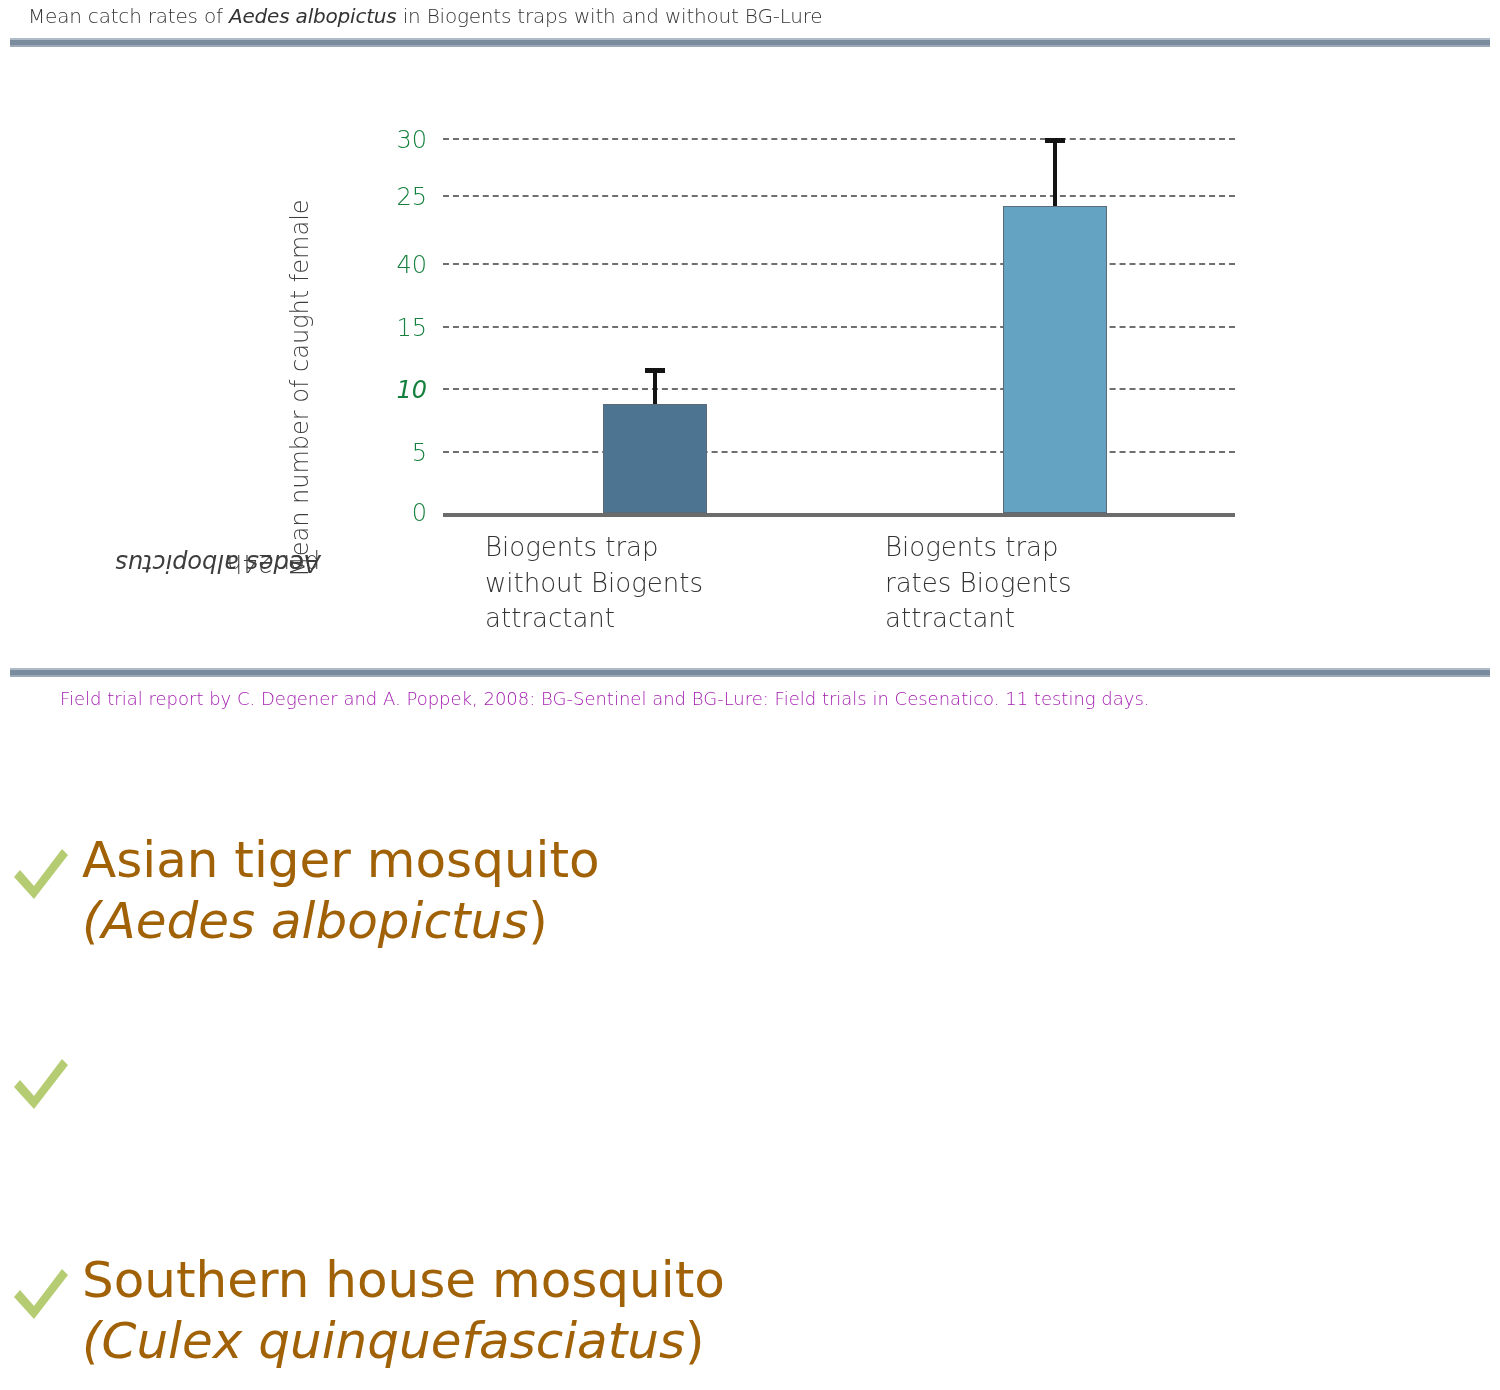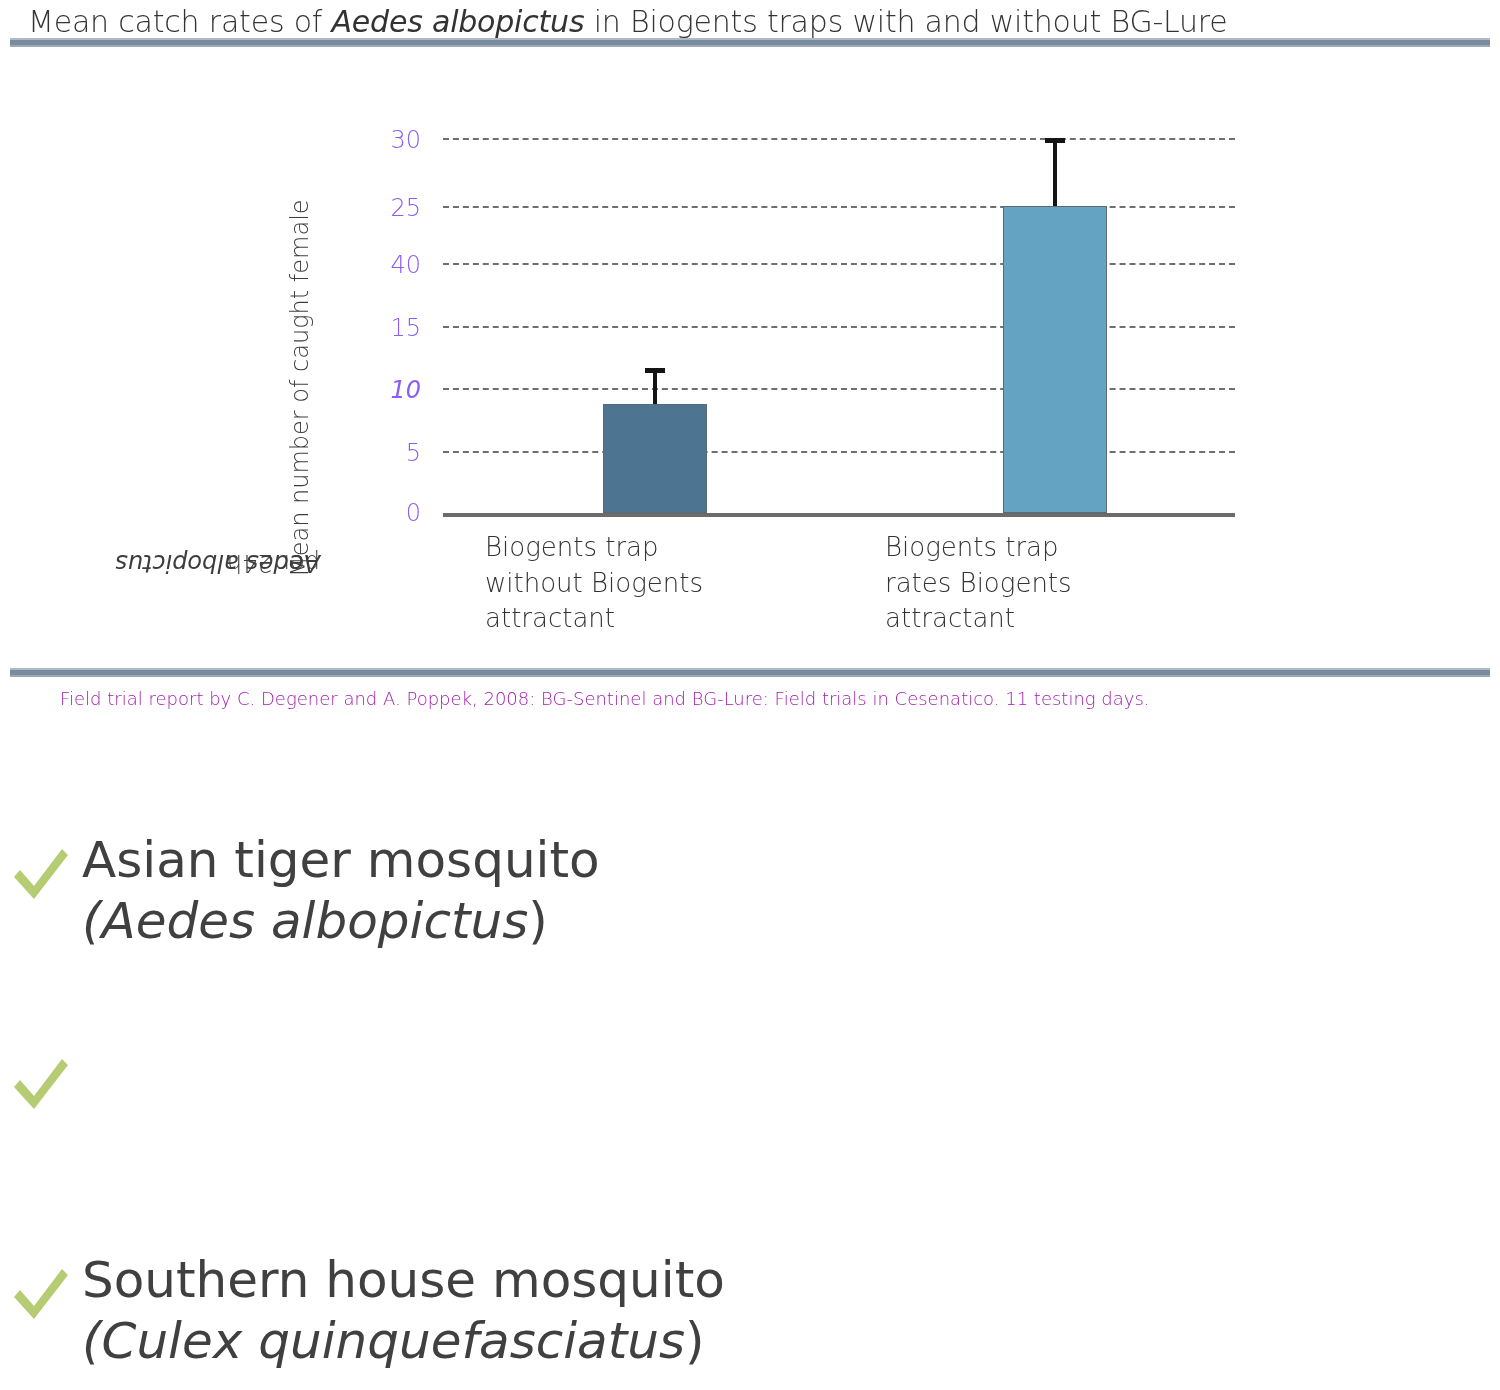--- a/index.html
+++ b/index.html
@@ -14,21 +14,21 @@
     font-family: "DejaVu Sans", sans-serif;
     overflow: hidden;
   }
 
   
   .chart-title {
     position: absolute;
     left: 28px;
     top: 4px;
     width: 1450px;
-    font-size: 30px;
+    font-size: 20px;
     font-weight: 300;
     color: #333333;
     letter-spacing: -0.2px;
     white-space: nowrap;
   }
   .chart-title .sci { font-style: italic; }
 
   
   .rule {
     position: absolute;
@@ -76,25 +76,25 @@
   .gridline {
     position: absolute;
     left: 0;
     width: 100%;
     height: 0;
     border-top: 2px dashed #6f6f6f;
   }
   .tick-label {
     position: absolute;
     right: 100%;
-    margin-right: 22px;
+    margin-right: 16px;
     transform: translateY(-50%);
     font-size: 24px;
     font-weight: 300;
-    color: #8b5cf6;
+    color: #15803d;
     white-space: nowrap;
   }
   .axis-line {
     position: absolute;
     left: 0;
     top: 375px;
     width: 792px;
     height: 0;
     border-top: 4px solid #6b6b6b;
   }
@@ -157,21 +157,21 @@
     top: 6px;
     width: 62px;
     height: 62px;
   }
   .species-text {
     position: absolute;
     left: 82px;
     top: -8px;
     font-size: 50px;
     font-weight: 400;
-    color: #404040;
+    color: #a16207;
     line-height: 1.21;
     white-space: nowrap;
   }
   .species-text .sci { font-style: italic; display: block; }
   .species-text .sci .rp { font-style: normal; }
 </style>
 </head>
 <body>
 
 <div class="chart-title">
@@ -198,21 +198,21 @@
       </div>
       <div class="gridline" style="top: 250px; font-style: italic;">
         <div class="tick-label">10</div>
       </div>
       <div class="gridline" style="top: 187.5px;">
         <div class="tick-label">15</div>
       </div>
       <div class="gridline" style="top: 125px;">
         <div class="tick-label">40</div>
       </div>
-      <div class="gridline" style="top: 68px; text-align: right;">
+      <div class="gridline" style="top: 57px; text-align: right;">
         <div class="tick-label">25</div>
       </div>
       <div class="gridline" style="top: 0px;">
         <div class="tick-label">30</div>
       </div>
       <div class="bar" style="left: 160px; width: 104px; height: 108.75px; background: rgb(77, 117, 145);"></div>
       <div class="errbar" style="left: 210px; top: 230px; height: 36.25px;"></div>
       <div class="errcap" style="left: 202px; top: 230px;"></div>
       <div class="cat-label" style="left: 42px; width: 340px;">
         <div>Biogents trap</div>

